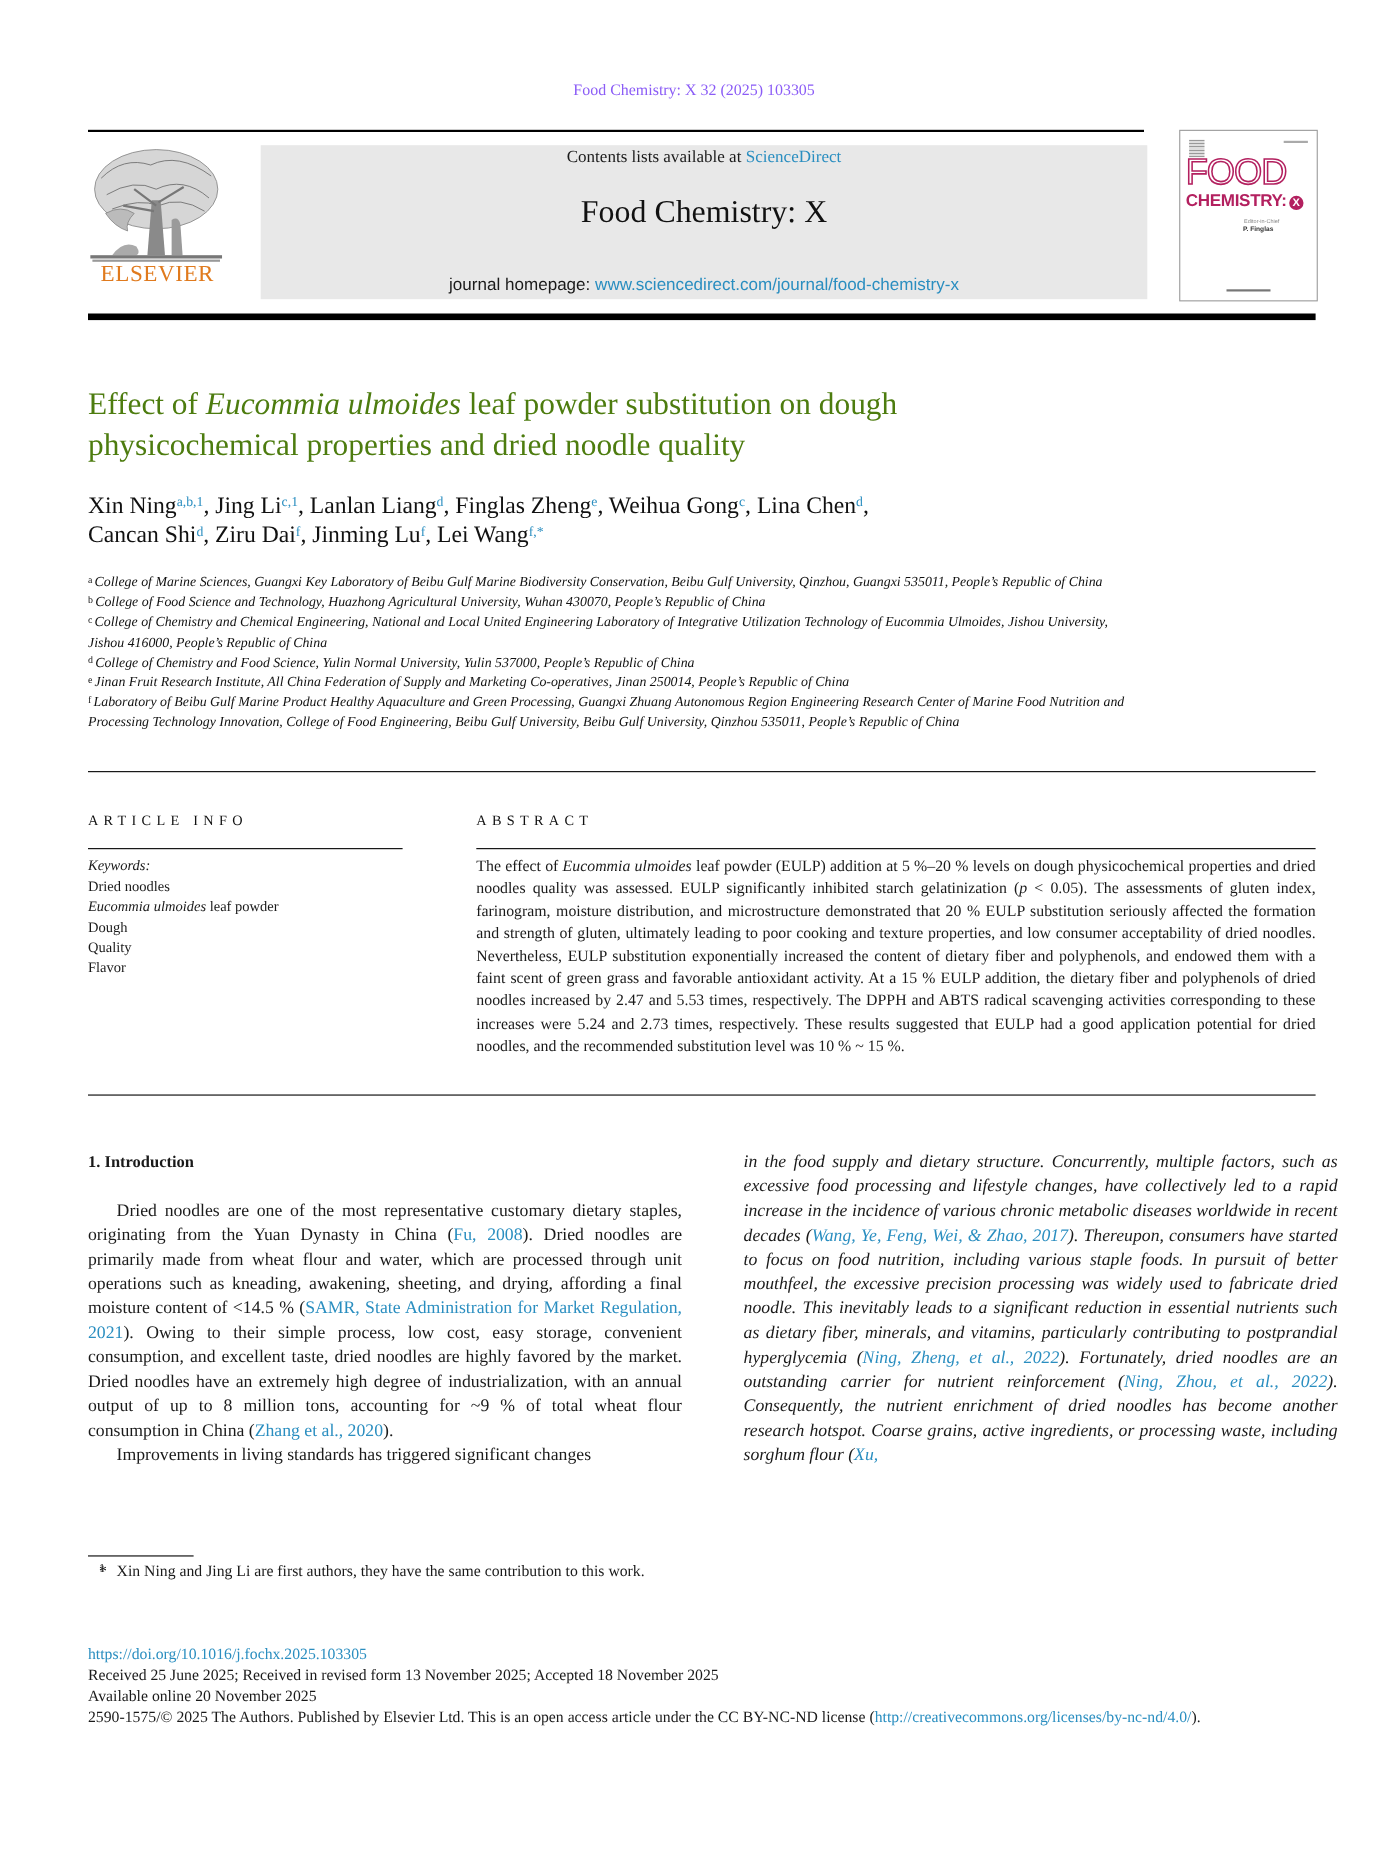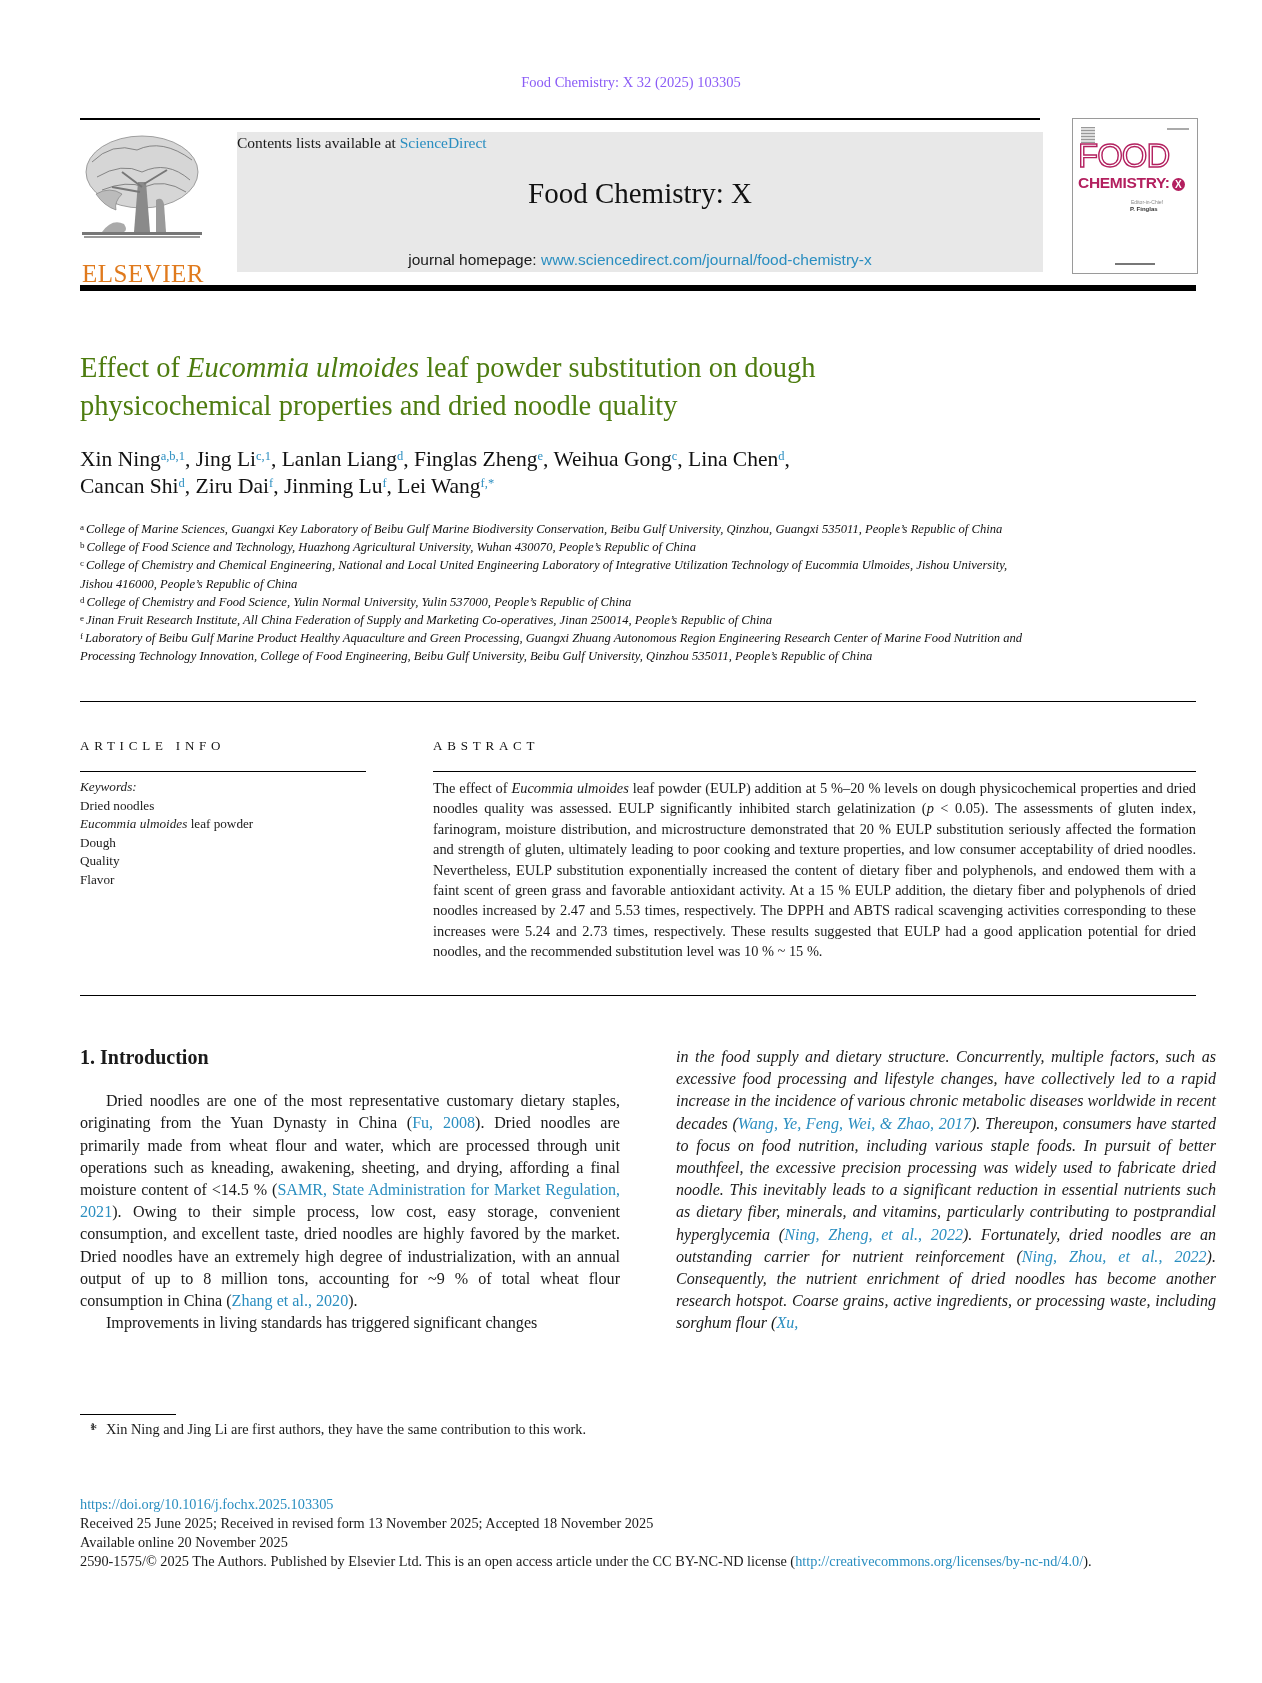--- a/index.html
+++ b/index.html
@@ -7,25 +7,25 @@
          font-family:"Liberation Serif","DejaVu Serif",serif; color:#1a1a1a; }
   .abs { position:absolute; }
   a, .link { color:#2a8ec0; text-decoration:none; }
 
   .running-head { top:74px; left:0; width:1262px; text-align:center; font-size:14.5px; color:#8b5cf6; }
 
   .top-rule { top:118px; left:80px; width:960px; height:1.5px; background:#000; }
 
   .logo { top:132px; left:78px; width:130px; height:148px; }
   .logo .tree { position:absolute; left:4px; top:0; width:120px; height:112px; }
-  .logo .brand { position:absolute; left:0; top:128px; width:130px; text-align:center;
-                 font-size:25px; color:#e07a1d; letter-spacing:0.5px; }
+  .logo .brand { position:absolute; left:0; top:104px; width:130px; text-align:center;
+                 font-size:21px; color:#e07a1d; letter-spacing:0.5px; }
 
   .banner { top:132px; left:237px; width:806px; height:140px; background:#e8e8e8; }
-  .banner .contents { position:absolute; top:2px; left:0; width:100%; text-align:left; font-size:15.5px; }
+  .banner .contents { position:absolute; top:2px; left:0; width:100%; text-align:center; font-size:15.5px; }
   .banner .jtitle { position:absolute; top:45px; left:0; width:100%; text-align:center; font-size:29px; color:#111; }
   .banner .homepage { position:absolute; top:119px; left:0; width:100%; text-align:center;
                       font-family:"Liberation Sans","DejaVu Sans",sans-serif; font-size:15.5px; }
 
   .cover { top:118px; left:1072px; width:124px; height:154px; border:1px solid #9a9a9a; background:#fff; }
   .cover .els { position:absolute; left:8px; top:8px; width:14px; height:16px; background:repeating-linear-gradient(0deg,#999 0 1px,#ddd 1px 3px); }
   .cover .issn { position:absolute; right:8px; top:9px; width:22px; height:2px; background:#aaa; }
   .cover .food { position:absolute; left:5px; top:18px; font-family:"Liberation Sans","DejaVu Sans",sans-serif;
                  font-size:33px; color:#fff; -webkit-text-stroke:1.4px #b3205f; letter-spacing:-1px; font-weight:300; }
   .cover .chem { position:absolute; left:5px; top:55px; font-family:"Liberation Sans","DejaVu Sans",sans-serif;
@@ -54,21 +54,21 @@
   .keywords { top:778px; left:80px; width:300px; font-size:13.2px; line-height:18.5px; }
   .keywords .kw-label { font-style:italic; }
 
   .abstract { top:778px; left:433px; width:763px; font-size:14.4px; line-height:20.4px; text-align:justify; }
 
   .rule-ab-bottom { top:995px; left:80px; width:1116px; height:1.3px; background:#000; }
 
   .col { font-size:16.1px; line-height:22.2px; text-align:justify; }
   .col-left { top:1046px; left:80px; width:540px; }
   .col-right { top:1046px; left:676px; width:540px;font-style:italic; }
-  .sec-title { font-weight:bold; font-size:20px; margin-bottom:22px; }
+  .sec-title { font-weight:bold; font-size:15px; margin-bottom:22px; }
   .col p { margin:0; text-indent:26px; }
   .col p.noindent { text-indent:0; }
 
   .fn-rule { top:1414px; left:80px; width:96px; height:1px; background:#000; }
   .footnotes { top:1419px; left:80px; width:1000px; font-size:14.3px; line-height:20.5px; }
   .footnotes .fn { position:relative; padding-left:26px; }
   .footnotes .mark { position:absolute; left:10px; top:0; }
   .footnotes .mark.sup { top:-3px; font-size:11px; }
 
   .meta { top:1495px; left:80px; width:1116px; font-size:14.3px; line-height:19px; }

